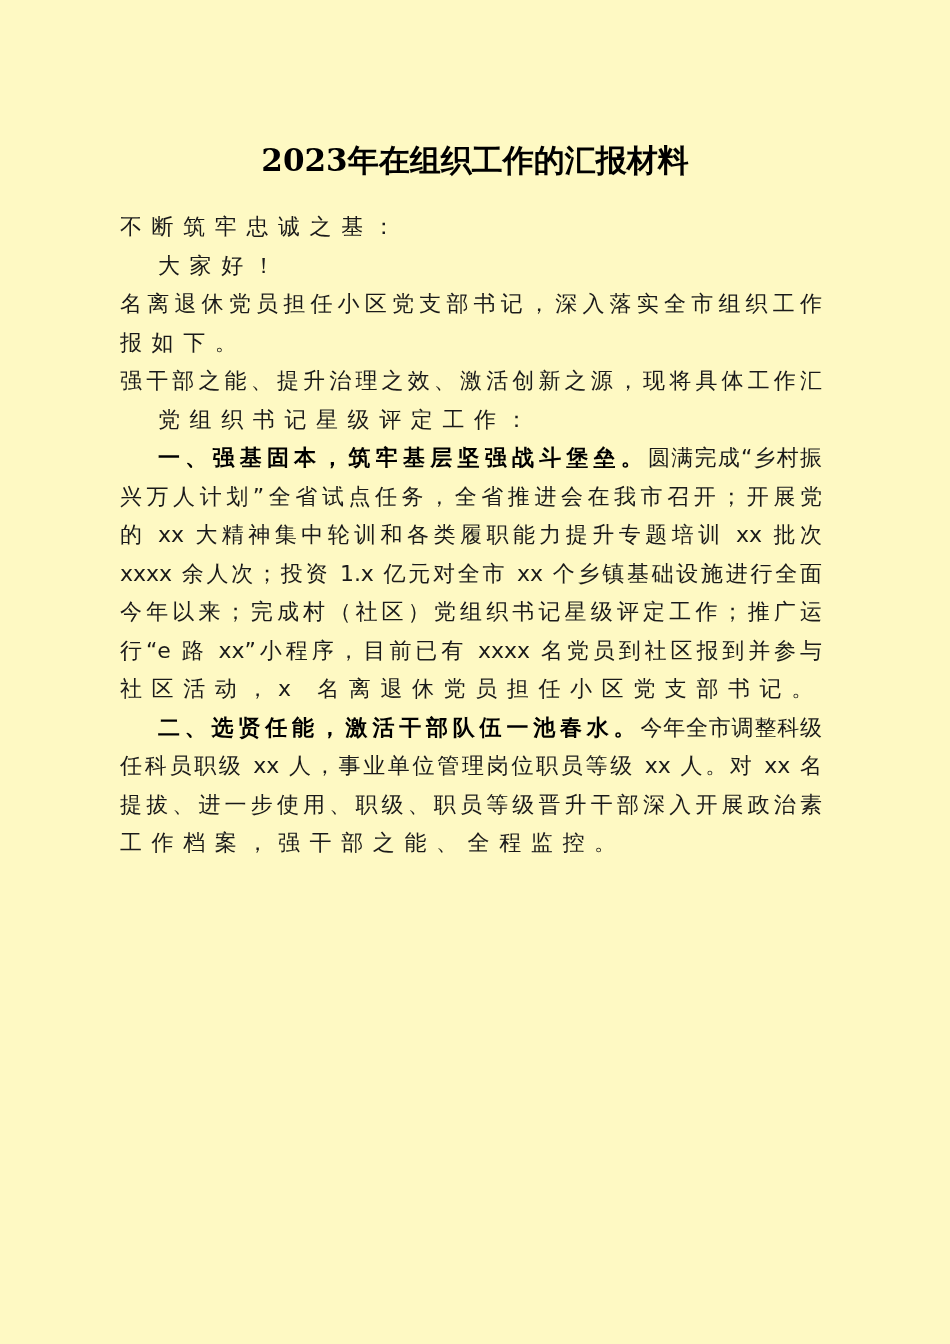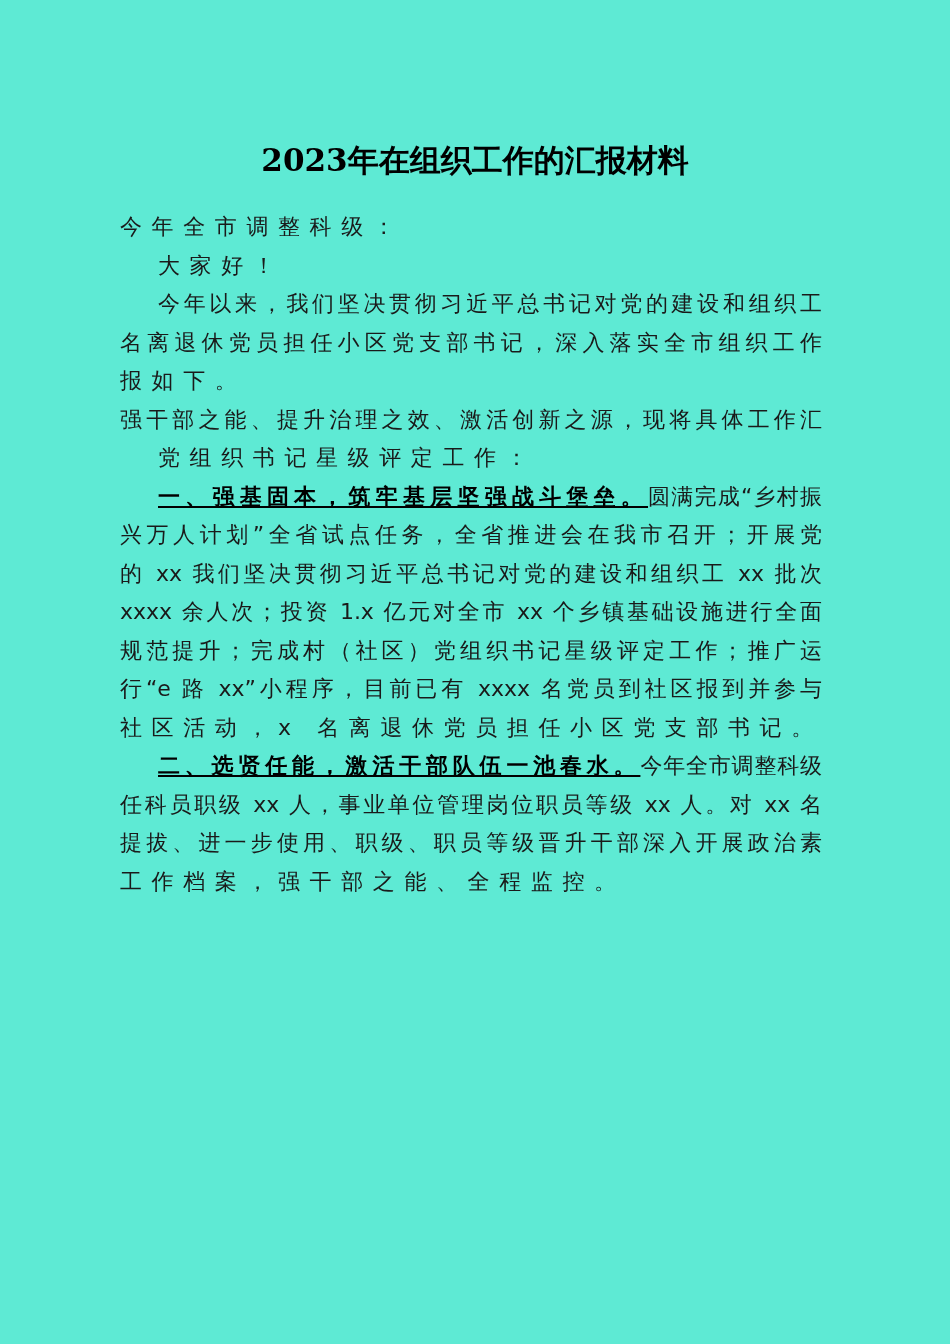--- a/index.html
+++ b/index.html
@@ -13,21 +13,21 @@
       position: relative;
       overflow: hidden;
       color: #111111;
     }
     .page {
       position: absolute;
       left: 0;
       top: 0;
       width: 950px;
       height: 1344px;
-      background: #5eead4;
+      background: #fef9c3;
     }
     .title {
       position: absolute;
       left: 0;
       top: 136px;
       width: 950px;
       text-align: center;
       font-family: "DejaVu Serif", "Liberation Serif", serif;
       font-weight: bold;
       font-size: 31px;
@@ -49,55 +49,53 @@
       display: block;
       white-space: nowrap;
       height: 38.5px;
       letter-spacing: 9.6px;
     }
     .indent { padding-left: 38px; }
     .bold-lead {
       font-weight: bold;
       color: #000000;
       letter-spacing: 4px;
-      text-decoration: underline;
     }
     .justify {
       text-align: justify;
       text-align-last: justify;
       letter-spacing: 0;
     }
   </style>
 </head>
 <body>
 
 <div class="page">
 
   <div class="title">2023年在组织工作的汇报材料</div>
 
   <div class="body-text">
 
-    <span class="line">今年全市调整科级：</span>
+    <span class="line">不断筑牢忠诚之基：</span>
     <span class="line indent">大家好！</span>
 
     <div>
-      <span class="line indent justify">今年以来，我们坚决贯彻习近平总书记对党的建设和组织工</span>
       <span class="line justify">名离退休党员担任小区党支部书记，深入落实全市组织工作</span>
       <span class="line">报如下。</span>
       <span class="line justify">强干部之能、提升治理之效、激活创新之源，现将具体工作汇</span>
     </div>
 
     <span class="line indent">党组织书记星级评定工作：</span>
 
     <div>
       <span class="line indent justify"><b class="bold-lead">一、强基固本，筑牢基层坚强战斗堡垒。</b><span>圆满完成“乡村振</span></span>
       <span class="line justify">兴万人计划”全省试点任务，全省推进会在我市召开；开展党</span>
-      <span class="line justify">的 xx 我们坚决贯彻习近平总书记对党的建设和组织工 xx 批次</span>
+      <span class="line justify">的 xx 大精神集中轮训和各类履职能力提升专题培训 xx 批次</span>
       <span class="line justify">xxxx 余人次；投资 1.x 亿元对全市 xx 个乡镇基础设施进行全面</span>
-      <span class="line justify">规范提升；完成村（社区）党组织书记星级评定工作；推广运</span>
+      <span class="line justify">今年以来；完成村（社区）党组织书记星级评定工作；推广运</span>
       <span class="line justify">行“e 路 xx”小程序，目前已有 xxxx 名党员到社区报到并参与</span>
       <span class="line">社区活动，x 名离退休党员担任小区党支部书记。</span>
     </div>
 
     <div>
       <span class="line indent justify"><b class="bold-lead">二、选贤任能，激活干部队伍一池春水。</b><span>今年全市调整科级</span></span>
       <span class="line justify">任科员职级 xx 人，事业单位管理岗位职员等级 xx 人。对 xx 名</span>
       <span class="line justify">提拔、进一步使用、职级、职员等级晋升干部深入开展政治素</span>
       <span class="line">工作档案，强干部之能、全程监控。</span>
     </div>

